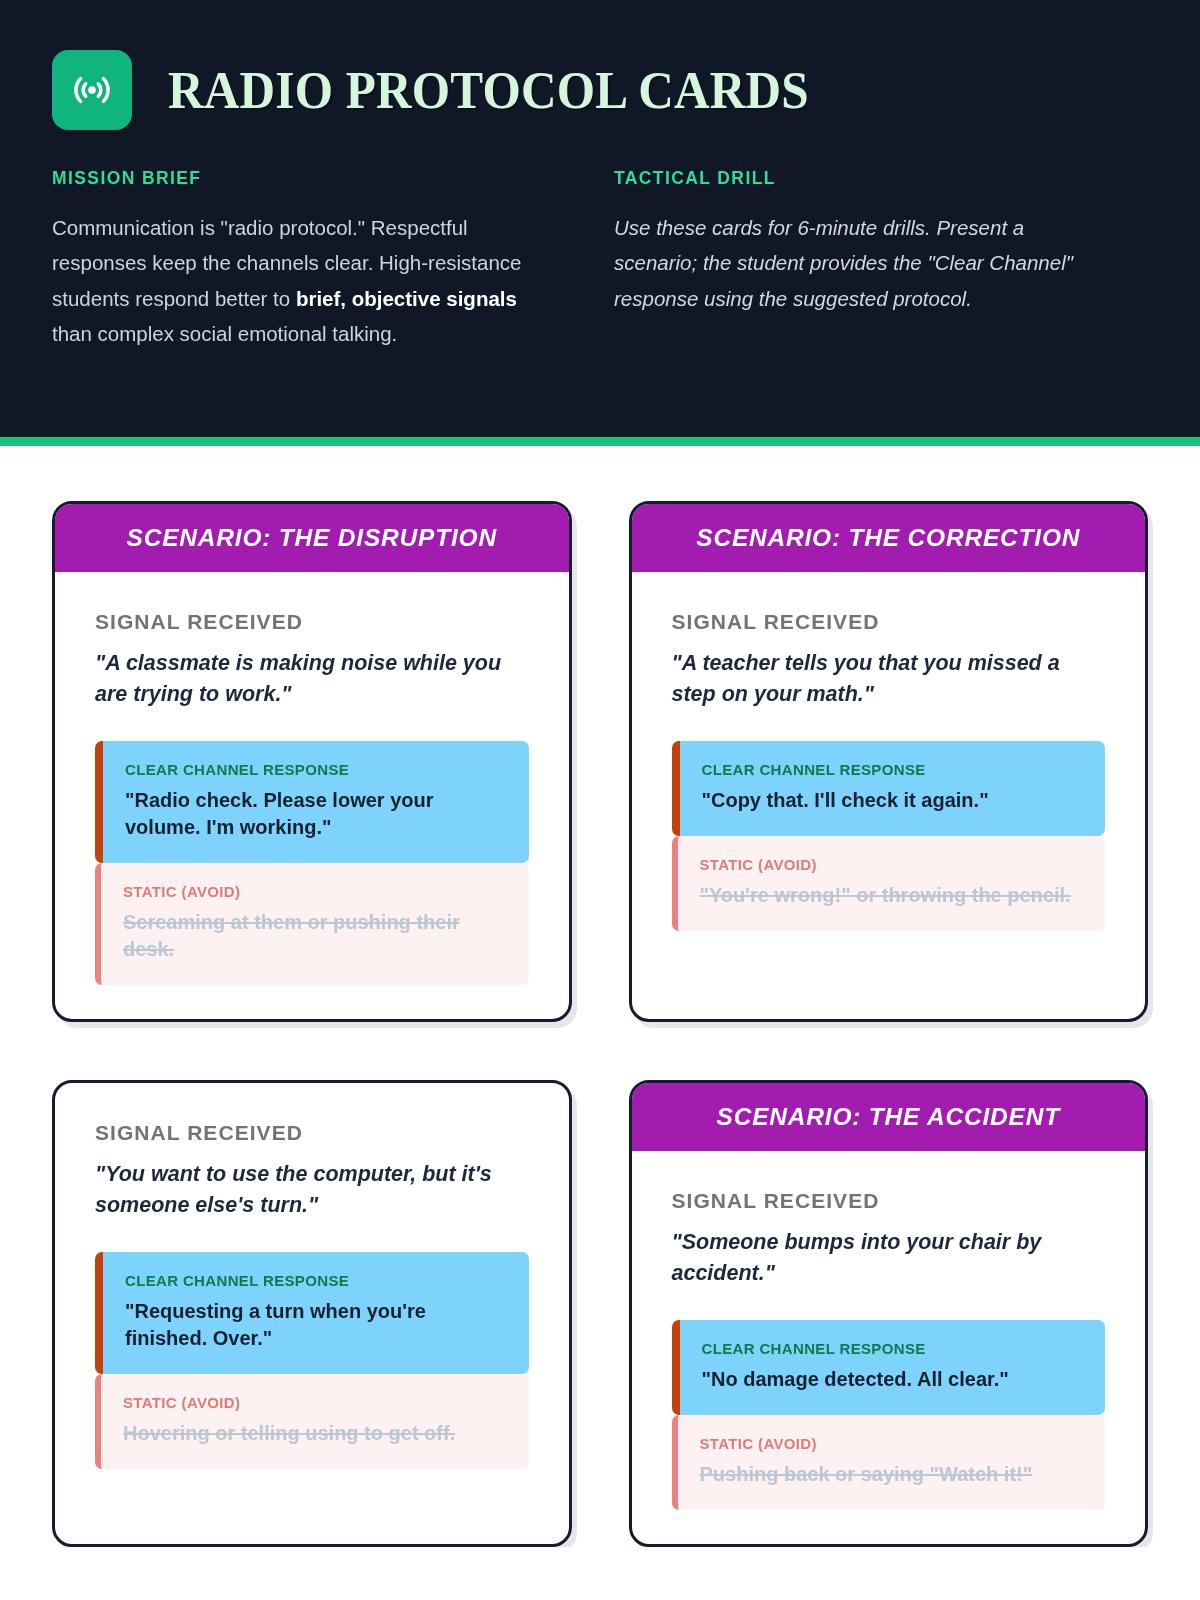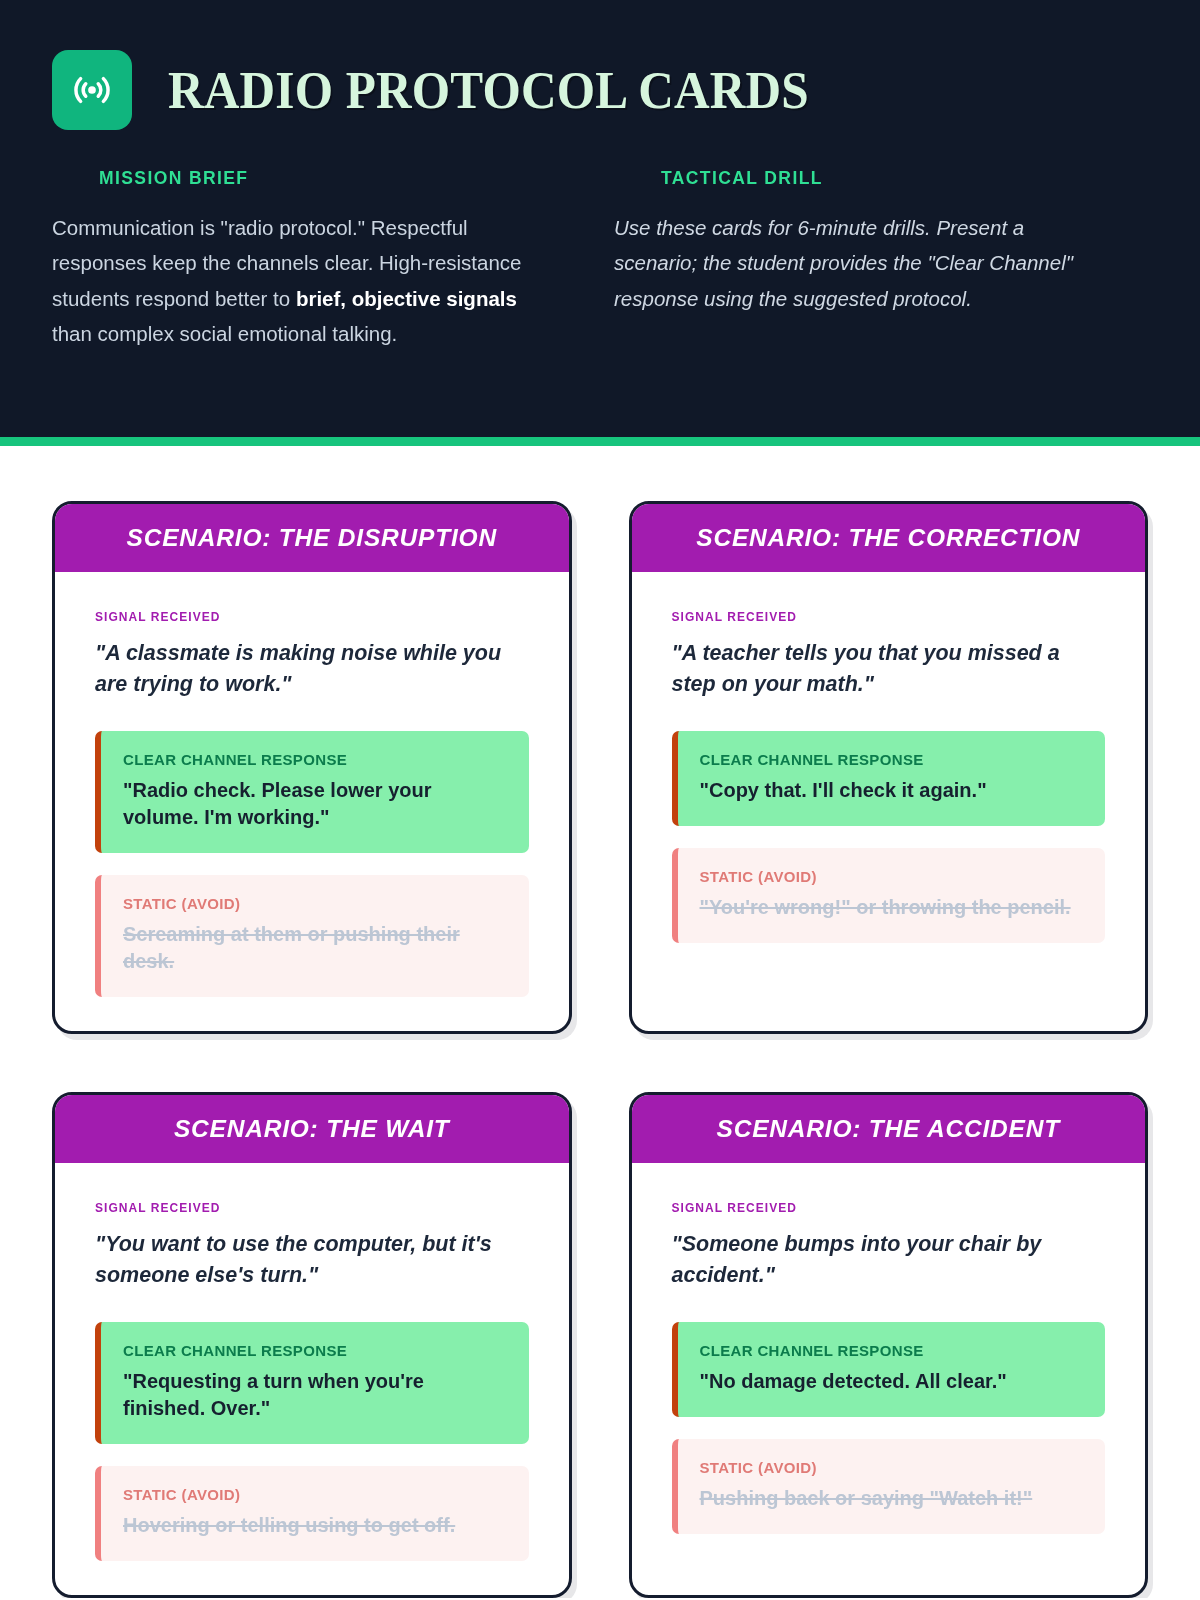--- a/index.html
+++ b/index.html
@@ -62,21 +62,20 @@
 
   .intro-col { padding-right: 58px; }
 
   .intro-label {
     font-size: 17.5px;
     font-weight: 700;
     letter-spacing: 1.4px;
     color: #2fdf94;
     margin-bottom: 21px;
     text-transform: uppercase;
-    margin-left: 47px;
   }
 
   .intro-body {
     font-size: 20.5px;
     line-height: 1.72;
     color: #cbd5e1;
   }
   .intro-body b { color: #ffffff; font-weight: 700; }
   .intro-body.italic { font-style: italic; color: #cfd8e3; }
 
@@ -123,42 +122,41 @@
     color: #ffffff;
     line-height: 1.1;
   }
 
   .card-body {
     padding: 38px 40px 34px 40px;
     flex: 1;
   }
 
   .signal-label {
-    font-size: 12px;
+    font-size: 21px;
     font-weight: 700;
     letter-spacing: 1.05px;
-    color: #a21caf;
+    color: #737373;
     margin-bottom: 14px;
   }
 
   .signal-text {
     font-size: 21.5px;
     font-weight: 700;
     font-style: italic;
     line-height: 1.44;
     color: #1d283a;
     margin-bottom: 31px;
   }
 
   .resp-box {
     border-radius: 7px;
-    border-left: 6px solid #c2410c;
-    background: #86efac;
+    border-left: 8px solid #c2410c;
+    background: #7dd3fc;
     padding: 20px 22px 22px 22px;
-    margin-bottom: 22px;
   }
   .resp-box:last-child { margin-bottom: 0; }
 
   .resp-label {
     font-size: 15px;
     font-weight: 700;
     letter-spacing: 0.35px;
     color: #0b7c4c;
     margin-bottom: 9px;
   }
@@ -251,23 +249,20 @@
           <div class="resp-text">"Copy that. I'll check it again."</div>
         </div>
         <div class="resp-box avoid-box">
           <div class="resp-label">STATIC (AVOID)</div>
           <div class="resp-text">"You're wrong!" or throwing the pencil.</div>
         </div>
       </div>
     </div>
 
     <div class="card">
-      <div class="card-header">
-        <div class="card-header-title">SCENARIO: THE WAIT</div>
-      </div>
       <div class="card-body">
         <div class="signal-label">SIGNAL RECEIVED</div>
         <div class="signal-text">"You want to use the computer, but it's someone else's turn."</div>
         <div class="resp-box">
           <div class="resp-label">CLEAR CHANNEL RESPONSE</div>
           <div class="resp-text">"Requesting a turn when you're finished. Over."</div>
         </div>
         <div class="resp-box avoid-box">
           <div class="resp-label">STATIC (AVOID)</div>
           <div class="resp-text">Hovering or telling using to get off.</div>

